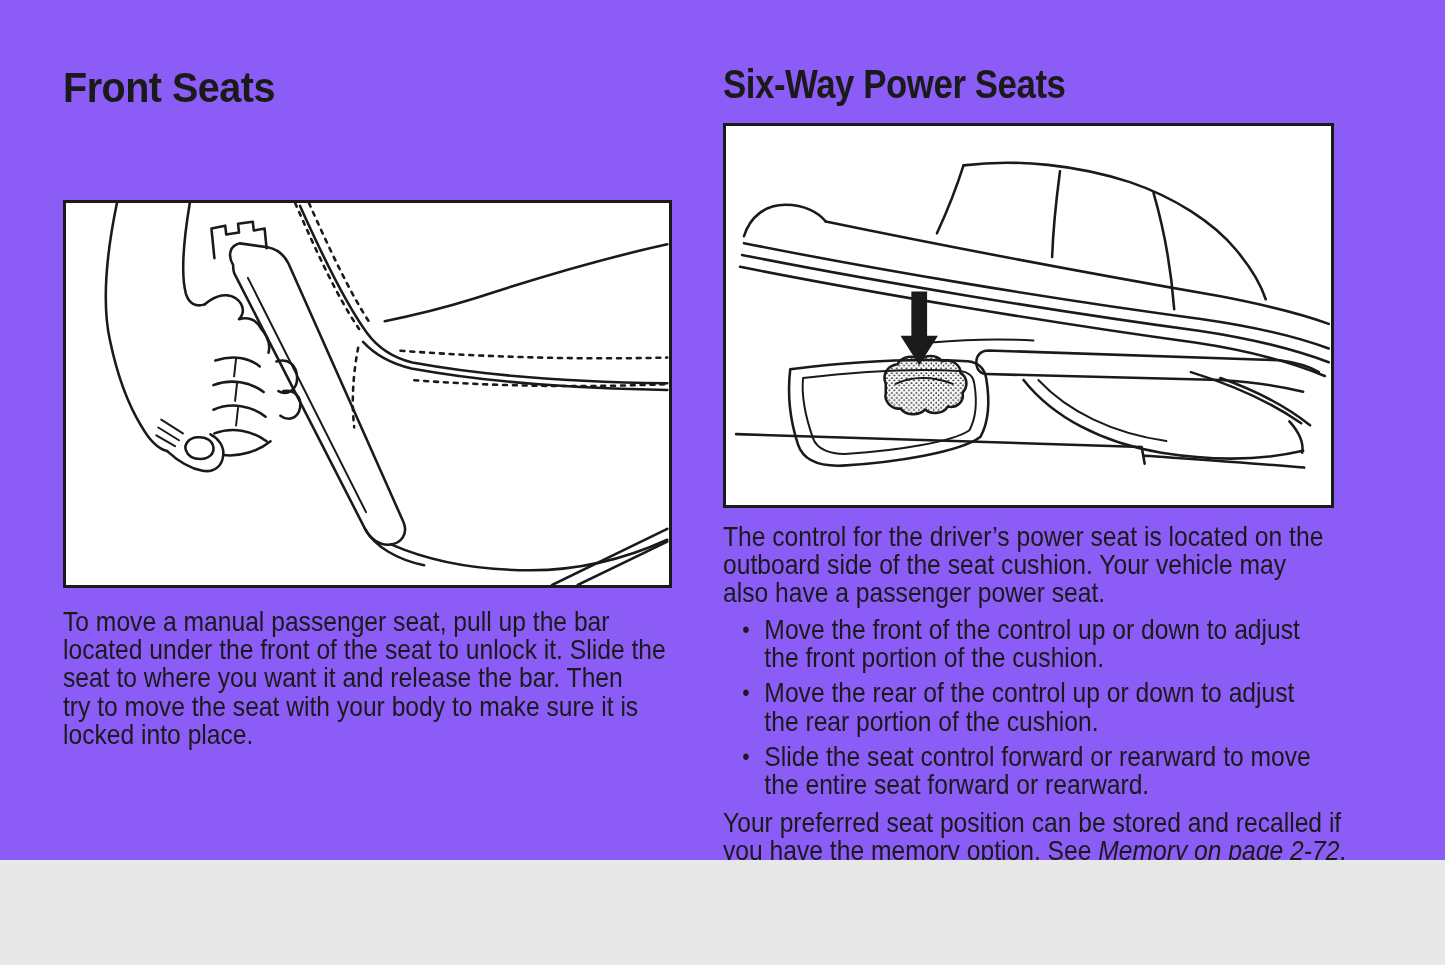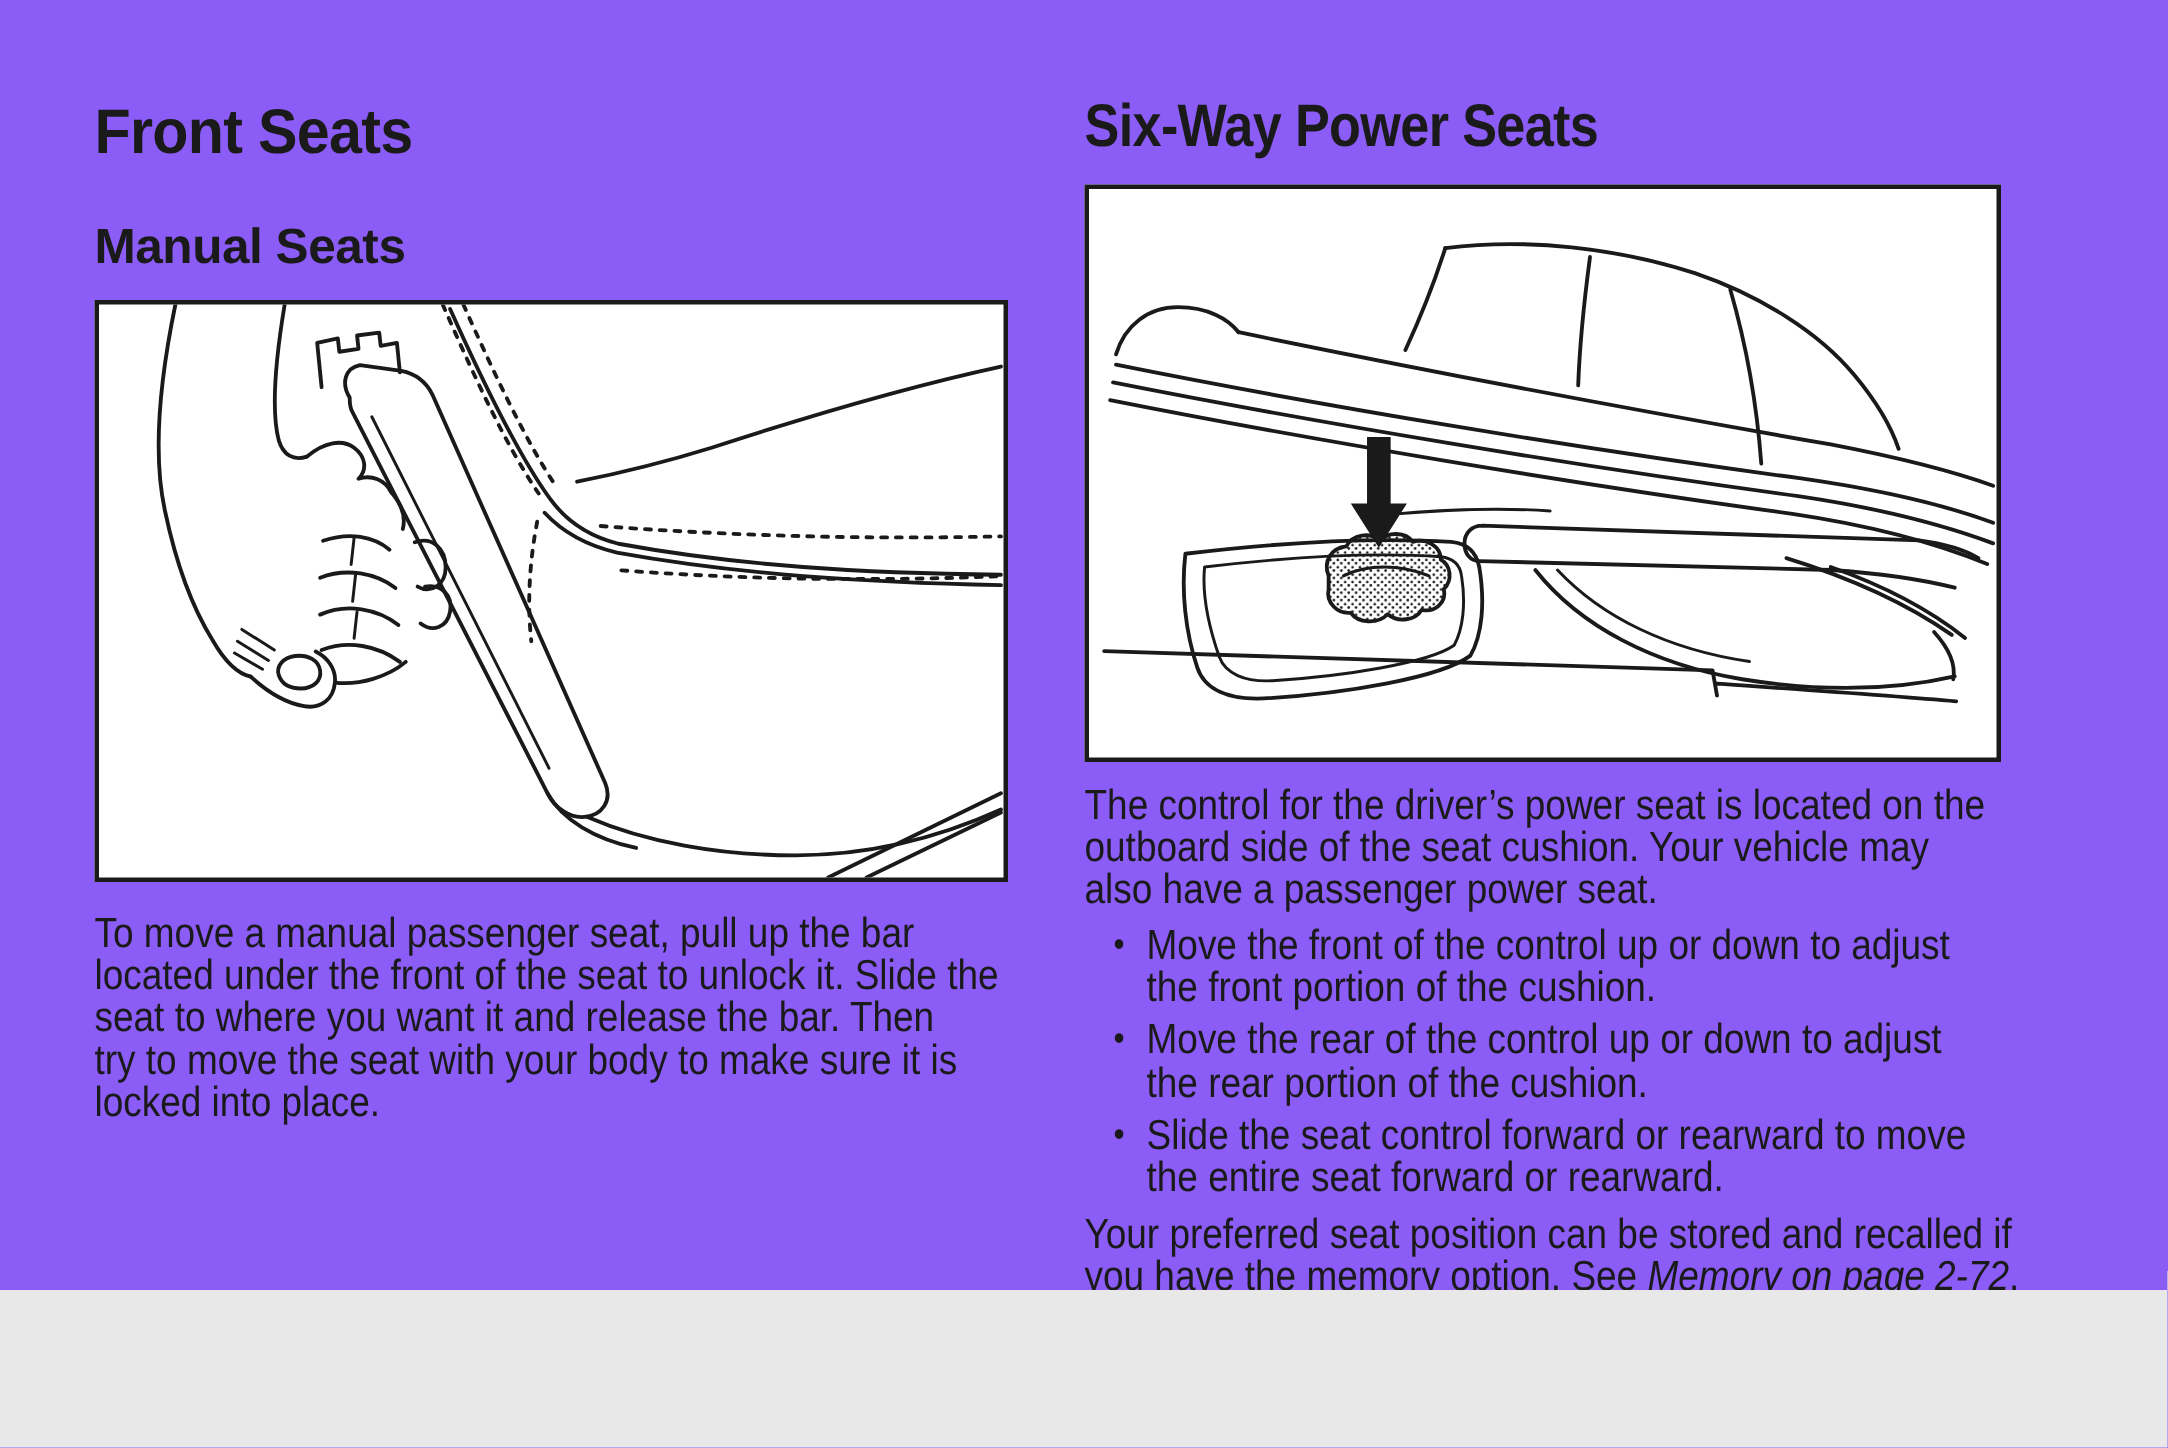--- a/index.html
+++ b/index.html
@@ -47,21 +47,20 @@
   .ink { stroke:#1a1a1a; stroke-width:2.6; fill:none; stroke-linecap:round; stroke-linejoin:round; }
   .ink-thin { stroke:#1a1a1a; stroke-width:2; fill:none; stroke-linecap:round; }
   .dashed { stroke-dasharray:4 6; }
 </style>
 </head>
 <body>
 
 <div class="page">
 
   <h1 class="abs h-front">Front Seats</h1>
-  <h2 class="abs h-manual">Manual Seats</h2>
   <h1 class="abs h-sixway">Six-Way Power Seats</h1>
 
   <div class="abs figure fig-left">
     <svg viewBox="0 0 609 388">
       <g class="ink">
         <path d="M 50,0 C 38,58 35,104 43,140 C 51,178 62,206 75,227 C 83,241 92,250 101,252"></path>
         <path d="M 124,0 C 117,42 115,73 120,92 C 123,102 130,106 139,103"></path>
         <path d="M 139,103 C 151,93 163,91 171,97 C 179,103 180,112 174,118 C 183,115 192,119 196,127 C 203,135 206,144 204,152"></path>
         <path d="M 101,252 C 113,263 126,270 137,272 C 149,274 157,267 158,256 C 159,247 153,239 145,235"></path>
         <path d="M 120,251 C 118,245 123,239 131,238 C 140,237 147,241 148,248 C 149,255 143,260 135,260 C 127,260 122,257 120,251 Z"></path>

